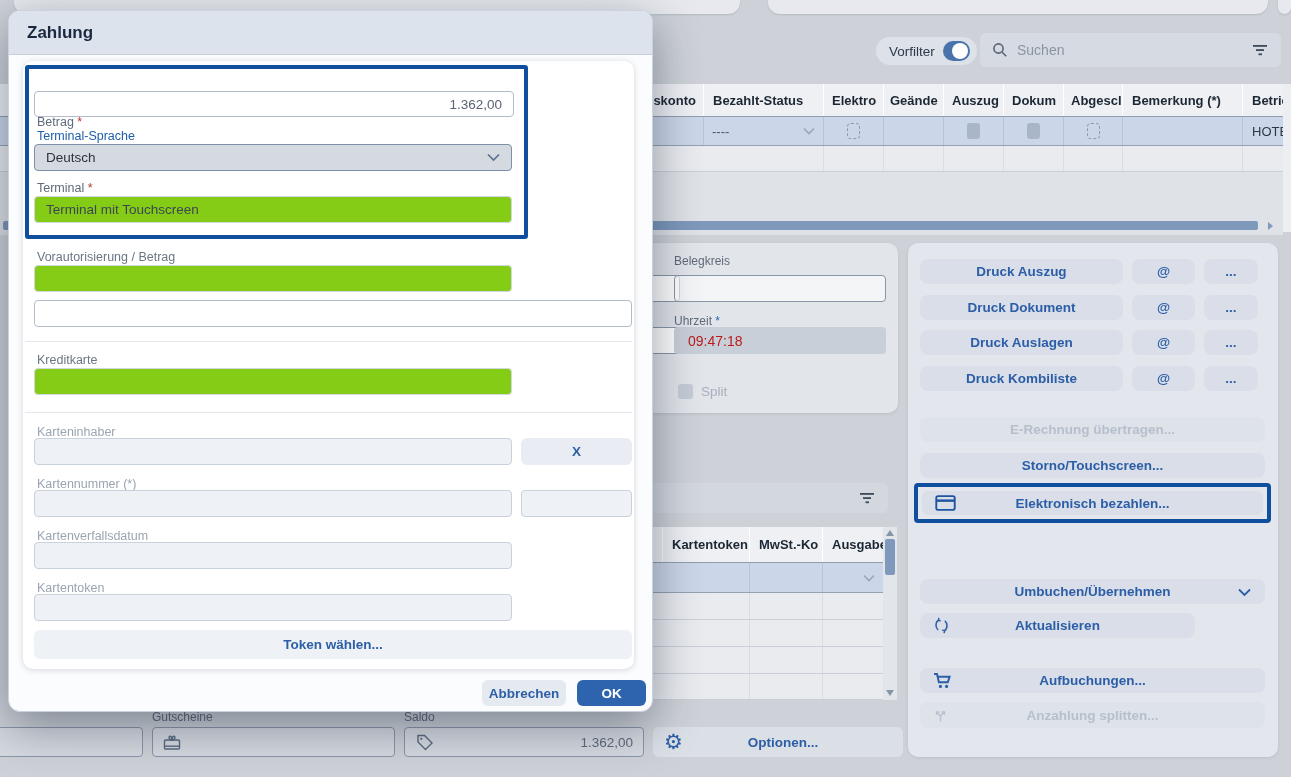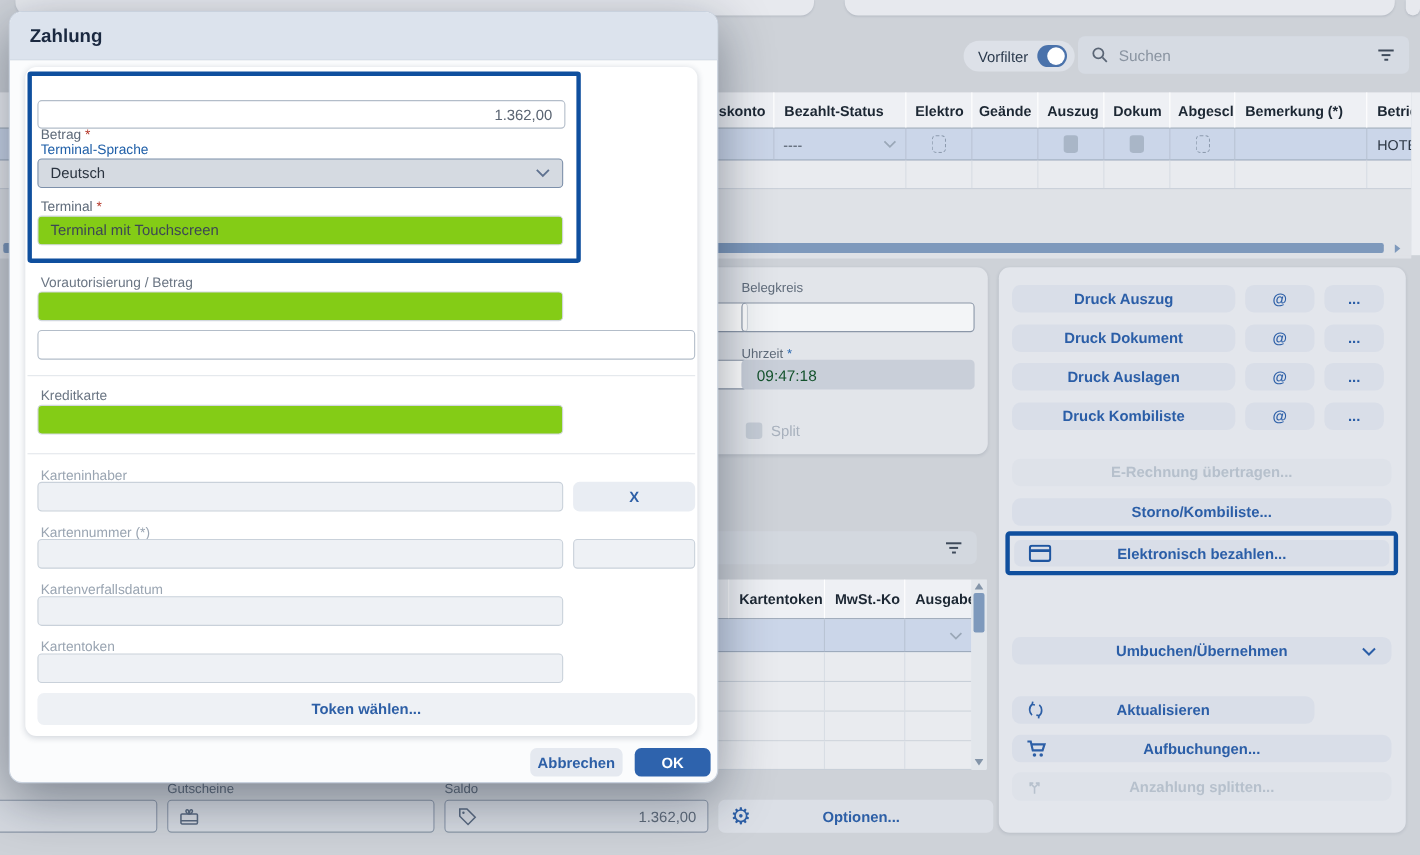--- a/index.html
+++ b/index.html
@@ -21,21 +21,21 @@
   .tbl-cell { position:absolute; top:0; bottom:0; display:flex; align-items:center; overflow:hidden; white-space:nowrap; border-right:1px solid #fff; font-size:13px; color:#1c2733; font-weight:700; }
   .row-sel { background:#cbd6e9; border-bottom:1px solid #93a1b2; }
   .row-emp { background:#e9ebef; border-bottom:1px solid #c8cfd8; }
   .cell-val { font-weight:400; color:#4c5663; }
   .cb-dashed { width:13px; height:16px; border:1px dashed #8d9bae; border-radius:4px; }
   .cb-filled { width:13px; height:16px; background:#a9b6c7; border-radius:3px; }
 
   .card { background:#e2e5ea; border-radius:10px; box-shadow:0 1px 3px rgba(40,55,80,.12); }
   .lbl { font-size:12px; color:#5f6b7a; }
   .fld { border:1px solid #8b97a8; border-radius:4px; background:rgba(255,255,255,.6); }
-  .fld-ro { background:#c9cfd9; border-radius:4px; display:flex; align-items:center; padding:0 14px; font-size:14px; color:#14532d; }
+  .fld-ro { background:#c9cfd9; border-radius:4px; display:flex; align-items:center; padding:0 14px; font-size:14px; color:#b91c1c; }
 
   .btn { background:#d9dee8; border-radius:8px; color:#2b5ea7; font-size:13.5px; font-weight:700; display:flex; align-items:center; justify-content:center; cursor:pointer; }
   .btn.dis { color:#b6c0cc; background:#dee2e9; }
   .btn .bticon { position:absolute; left:13px; display:flex; align-items:center; }
   .hl-border { border:4px solid #0f4f9e; border-radius:4px; }
 
   .scroll-thumb { background:#7e99bc; border-radius:2px; }
 
   
   .dialog { position:absolute; left:8px; top:10px; width:645px; height:702px; background:#fbfcfd; border:1px solid #c9d2de; border-radius:12px; box-shadow:0 14px 48px rgba(12,24,44,.42); }
@@ -210,21 +210,21 @@
     <div class="abs btn" style="left:224px; top:52px; width:63px; height:25px;">@</div>
     <div class="abs btn" style="left:296px; top:52px; width:54px; height:25px;">...</div>
     <div class="abs btn" style="left:12px; top:87px; width:203px; height:25px;">Druck Auslagen</div>
     <div class="abs btn" style="left:224px; top:87px; width:63px; height:25px;">@</div>
     <div class="abs btn" style="left:296px; top:87px; width:54px; height:25px;">...</div>
     <div class="abs btn" style="left:12px; top:123px; width:203px; height:25px;">Druck Kombiliste</div>
     <div class="abs btn" style="left:224px; top:123px; width:63px; height:25px;">@</div>
     <div class="abs btn" style="left:296px; top:123px; width:54px; height:25px;">...</div>
 
     <div class="abs btn dis" style="left:12px; top:174px; width:345px; height:25px;">E-Rechnung übertragen...</div>
-    <div class="abs btn" style="left:12px; top:210px; width:345px; height:25px;">Storno/Kombiliste...</div>
+    <div class="abs btn" style="left:12px; top:210px; width:345px; height:25px;">Storno/Touchscreen...</div>
 
     <div class="abs hl-border" style="left:6px; top:240px; width:357px; height:40px;">
       <div class="btn" style="position:absolute; left:4px; top:4px; width:341px; height:24px; border-radius:6px;">
         <span class="bticon">
             <svg width="21" height="16" viewBox="0 0 22 17">
               <rect x="1.2" y="1.2" width="19.6" height="14.6" rx="2" fill="none" stroke="#1e55a0" stroke-width="2"></rect>
               <line x1="1.2" y1="6" x2="20.8" y2="6" stroke="#1e55a0" stroke-width="2.6"></line>
             </svg>
           </span>
         <span>Elektronisch bezahlen...</span>
@@ -232,21 +232,21 @@
     </div>
 
 
     <div class="abs btn" style="left:12px; top:336px; width:345px; height:25px;">
       <span>Umbuchen/Übernehmen</span>
       <svg class="abs" style="right:14px; top:9px;" width="13" height="9" viewBox="0 0 13 9">
           <polyline points="1,1.5 6.5,7 12,1.5" fill="none" stroke="#2b5ea7" stroke-width="1.8"></polyline>
         </svg>
     </div>
 
-    <div class="abs btn" style="left:12px; top:370px; width:275px; height:25px;margin-top:20px;">
+    <div class="abs btn" style="left:12px; top:370px; width:275px; height:25px;">
       <span class="bticon">
           <svg width="17" height="17" viewBox="0 0 18 18" fill="none" stroke="#2d5fa6" stroke-width="1.6">
             <path d="M5.8 3.4A6.6 6.6 0 0 0 3.2 9a6.6 6.6 0 0 0 2.3 4.8"></path>
             <path d="M12.2 14.6A6.6 6.6 0 0 0 14.8 9a6.6 6.6 0 0 0-2.3-4.9"></path>
             <polyline points="6.2,1 5.8,3.6 8.3,4.1"></polyline>
             <polyline points="11.8,17 12.2,14.4 9.7,13.9"></polyline>
           </svg>
         </span>
       <span>Aktualisieren</span>
     </div>

